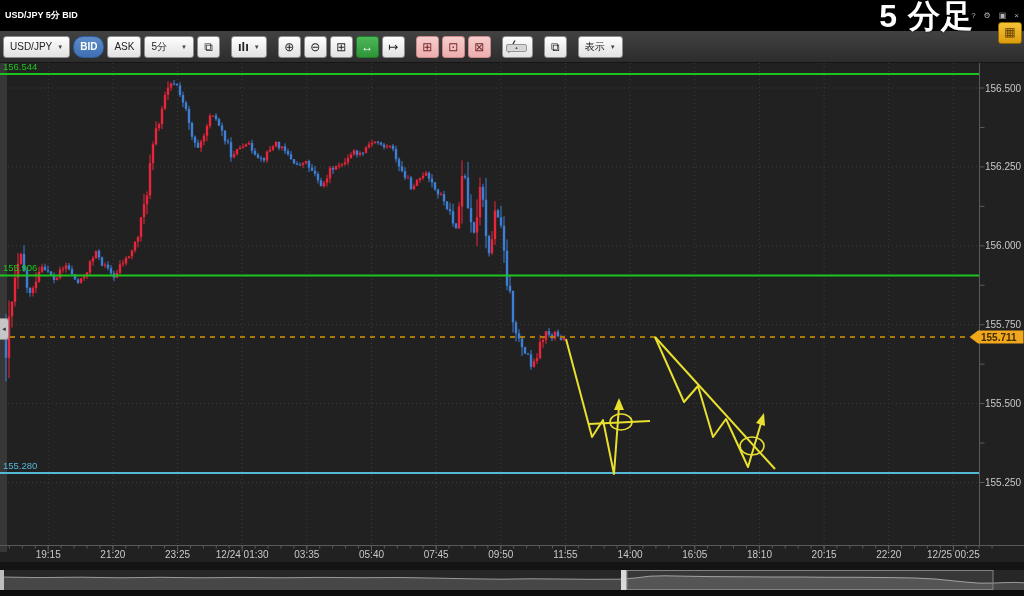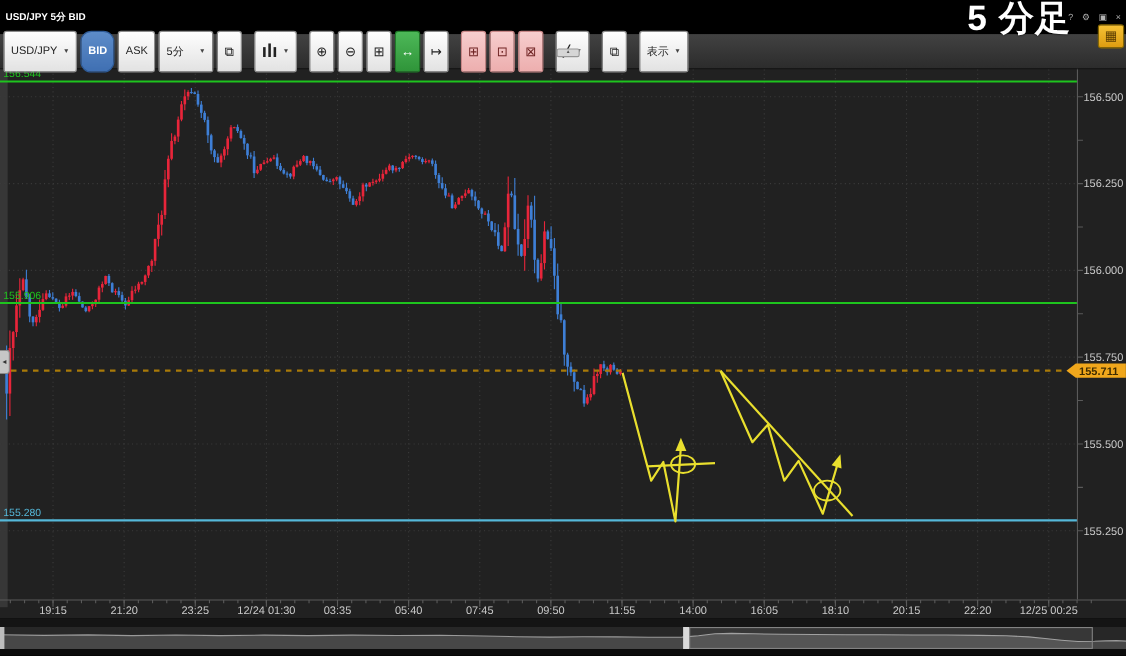--- a/index.html
+++ b/index.html
@@ -4,21 +4,21 @@
 <style>
   html,body{margin:0;padding:0;background:#000;}
   body{width:1024px;height:596px;overflow:hidden;position:relative;
        font-family:"Liberation Sans",sans-serif;-webkit-font-smoothing:antialiased;}
   .titlebar{height:31px;background:#000;color:#fff;font-size:9px;font-weight:bold;
             display:flex;align-items:center;padding:0 5px;}
   .win-controls{margin-left:auto;display:flex;gap:8px;color:#b5b5b5;font-size:8px;font-weight:normal;}
   .win-controls span{cursor:default;}
   .toolbar{height:31px;background:linear-gradient(#424242,#2c2c2c);border-bottom:1px solid #161616;
            display:flex;align-items:center;padding:0 3px;gap:3px;position:relative;z-index:3;}
-  .tb{height:38px;box-sizing:border-box;border:1px solid #8d8d8d;border-radius:3px;
+  .tb{height:22px;box-sizing:border-box;border:1px solid #8d8d8d;border-radius:3px;
       background:linear-gradient(#fefefe,#e2e2e2);font-size:10px;color:#222;
       display:flex;align-items:center;justify-content:center;padding:0 6px;white-space:nowrap;}
   .tb.icon{width:23px;padding:0;font-size:12px;}
   .tb.blue{background:linear-gradient(#5d8cc9,#3f6fb2);border-color:#2e5a96;color:#fff;font-weight:bold;border-radius:10px;}
   .tb.green{background:linear-gradient(#4db858,#2f9439);border-color:#1f7a28;color:#fff;}
   .tb.pink{background:linear-gradient(#f6cdcd,#edaeae);border-color:#c98888;color:#702525;}
   .arr{font-size:6px;margin-left:5px;color:#444;}
   .gap{width:5px;flex:0 0 auto;}
   .big-label{position:absolute;top:0;right:50px;z-index:10;color:#fff;font-weight:bold;
              font-size:32px;line-height:1.04;letter-spacing:1px;text-shadow:0 0 2px #000;}
@@ -60,21 +60,21 @@
   <div class="tb">ASK</div>
   <div class="tb">
     <span>5分</span>
     <span class="arr" style="margin-left:14px">▼</span>
   </div>
   <div class="tb icon">
     <span>⧉</span>
   </div>
   <div class="gap"></div>
   <div class="tb">
-    <span style="font-size:17px;font-weight:bold">ılı</span>
+    <span style="font-size:13px;font-weight:bold">ılı</span>
     <span class="arr">▼</span>
   </div>
   <div class="gap"></div>
   <div class="tb icon">
     <span>⊕</span>
   </div>
   <div class="tb icon">
     <span>⊖</span>
   </div>
   <div class="tb icon">

